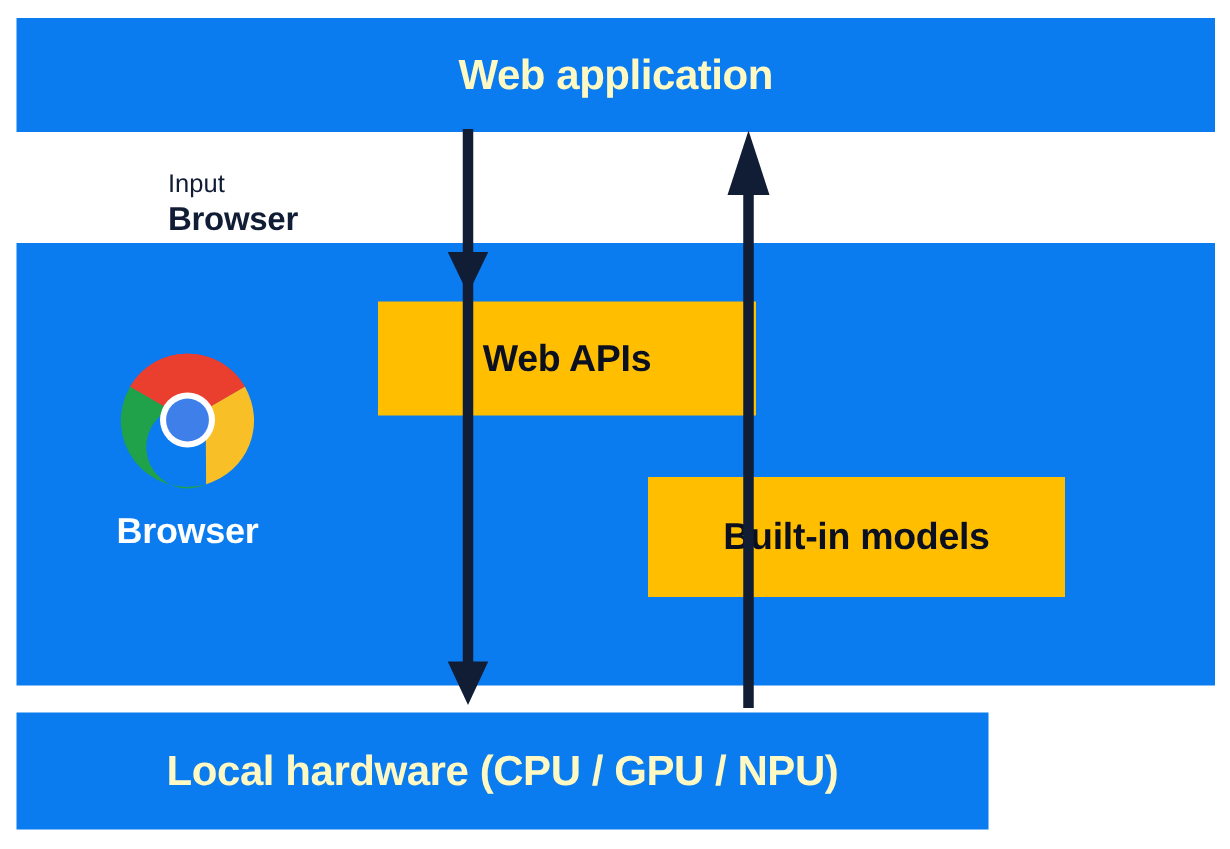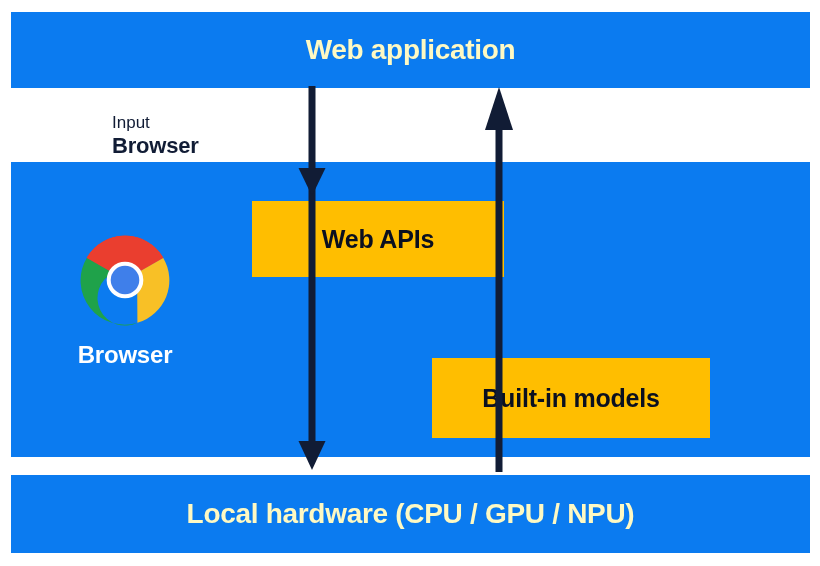--- a/index.html
+++ b/index.html
@@ -26,21 +26,21 @@
   }
   .band-title {
     color: #fef9c3;
     font-weight: bold;
     font-size: 28px;
     letter-spacing: -0.3px;
     white-space: nowrap;
   }
   #band-app   { left: 11px; top: 12px;  width: 799px; height: 76px; }
   #band-browser { left: 11px; top: 162px; width: 799px; height: 295px; justify-content: flex-start; align-items: flex-start; }
-  #band-hw    { left: 11px; top: 475px; width: 799px; height: 78px; }
+  #band-hw    { left: 11px; top: 475px; width: 648px; height: 78px; }
 
   
   .flow-label {
     position: absolute;
     color: #111C35;
     line-height: 1.18;
   }
   .flow-label .small {
     display: block;
     font-size: 17px;
@@ -74,21 +74,21 @@
     text-align: center;
   }
   .api-box span {
     color: #0B1020;
     font-weight: bold;
     font-size: 25px;
     line-height: 1.22;
     letter-spacing: -0.2px;
   }
   #box-webapis { left: 252px; top: 201px; width: 252px; height: 76px; }
-  #box-models  { left: 432px; top: 318px; width: 278px; height: 80px; margin-top: 40px; }
+  #box-models  { left: 432px; top: 318px; width: 278px; height: 80px; }
 
   
   #chrome-logo {
     position: absolute;
     left: 78px;
     top: 233px;
     width: 94px;
     height: 94px;
   }
   #browser-caption {

